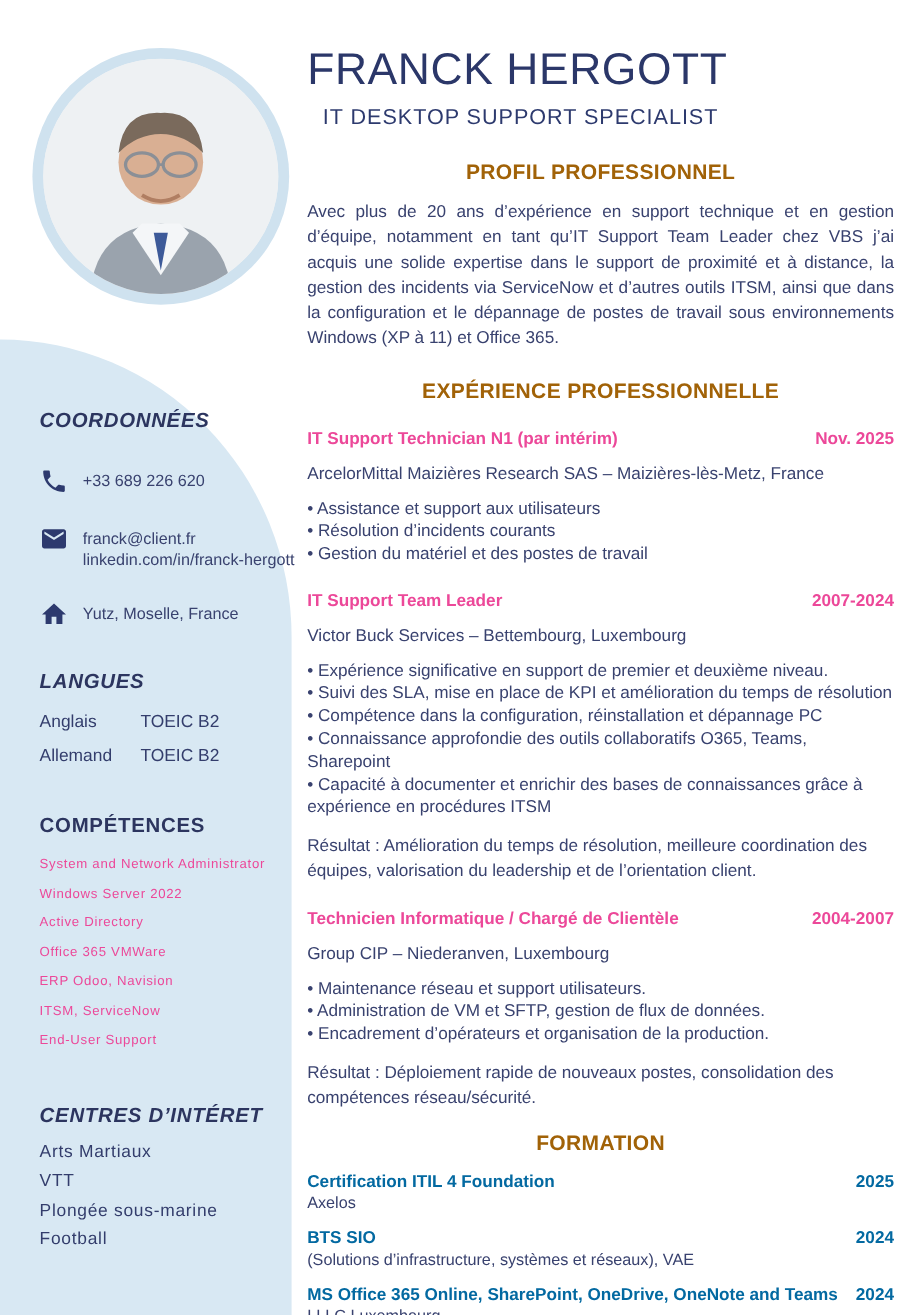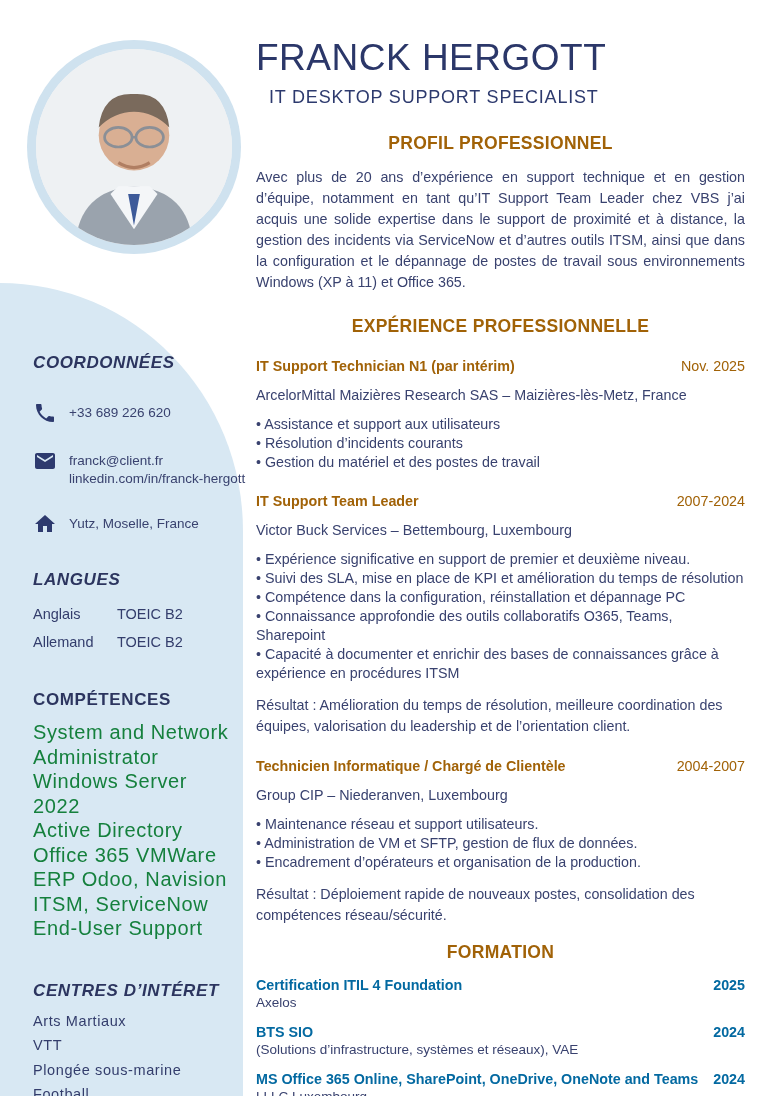--- a/index.html
+++ b/index.html
@@ -12,36 +12,36 @@
     position:absolute;left:0;top:283px;bottom:0;width:243px;
     background:#d8e8f3;border-top-right-radius:245px 250px;
   }
   .photo-ring{
     position:absolute;left:27px;top:40px;width:214px;height:214px;border-radius:50%;
     background:#cfe2ef;display:flex;align-items:center;justify-content:center;
   }
   .photo-inner{width:196px;height:196px;border-radius:50%;overflow:hidden;background:#f2f4f5;}
   .sidebar-content{position:absolute;left:33px;top:283px;width:205px;padding-top:58px;}
   .side-heading{
-    font-style:italic;font-weight:700;font-size:17px;letter-spacing:.6px;color:#2c355f;margin-top:12px;
+    font-style:italic;font-weight:700;font-size:17px;letter-spacing:.6px;color:#2c355f;
   }
   .side-heading.upright{font-style:normal;}
   .contact-list{margin-top:28px;}
   .contact-row{display:flex;align-items:flex-start;margin-bottom:24px;}
   .contact-icon{flex:0 0 24px;width:24px;height:24px;margin-right:12px;}
   .contact-icon svg{width:24px;height:24px;fill:#2d3a6e;}
   .contact-lines{padding-top:3px;}
   .contact-line{font-size:13.5px;line-height:18px;color:#39426f;white-space:nowrap;}
   .section-gap-lang{margin-top:34px;}
   .lang-list{margin-top:16px;}
   .lang-row{display:flex;margin-bottom:12px;font-size:14.5px;color:#333d6c;}
   .lang-name{width:84px;}
   .section-gap-skill{margin-top:40px;}
   .skill-list{margin-top:10px;}
-  .skill-item{font-size:20px;line-height:24.5px;letter-spacing:.6px;color:#15803d;}
+  .skill-item{font-size:11px;line-height:24.5px;letter-spacing:.6px;color:#ec4899;}
   .section-gap-int{margin-top:40px;}
   .interest-list{margin-top:8px;}
   .interest-item{font-size:14.5px;line-height:24.5px;letter-spacing:.6px;color:#333d6c;}
   
   .main{position:absolute;left:256px;top:16px;width:489px;}
   .name{
     margin-top:22px;font-size:37px;line-height:40px;font-weight:400;
     letter-spacing:.5px;color:#2b3769;
   }
   .subtitle{
@@ -52,23 +52,23 @@
     text-align:center;font-weight:700;font-size:17.5px;letter-spacing:.3px;color:#a16207;
   }
   .h-profile{margin-top:25px;}
   .profile-text{
     margin-top:13px;font-size:14.3px;line-height:21px;text-align:justify;color:#39426f;
   }
   .h-exp{margin-top:23px;}
   .job{margin-top:0;}
   .job-header{
     display:flex;justify-content:space-between;align-items:baseline;
-    margin-top:21px;font-weight:700;font-size:14.3px;color:#a16207;
-  }
-  .job-date{font-weight:400;white-space:nowrap;margin-left:12px;}
+    margin-top:21px;font-weight:700;font-size:14.3px;color:#ec4899;
+  }
+  .job-date{font-weight:700;white-space:nowrap;margin-left:12px;}
   .job-company{margin-top:13px;font-size:14.3px;color:#39426f;}
   .job-bullets{margin-top:12px;}
   .bullet{font-size:14.3px;line-height:19px;color:#39426f;}
   .job-result{margin-top:12px;font-size:14.3px;line-height:21px;color:#39426f;}
   .h-form{margin-top:16px;}
   .edu{margin-top:14px;}
   .edu-header{
     display:flex;justify-content:space-between;align-items:baseline;
     font-weight:700;font-size:14.3px;color:#0369a1;
   }

